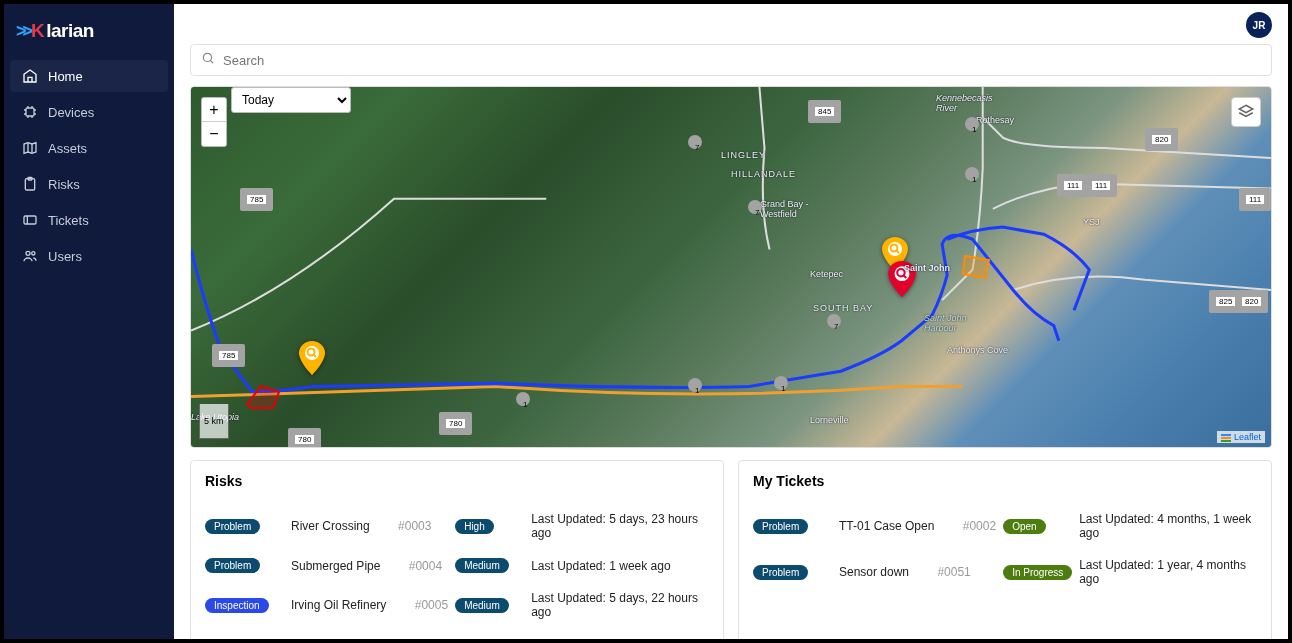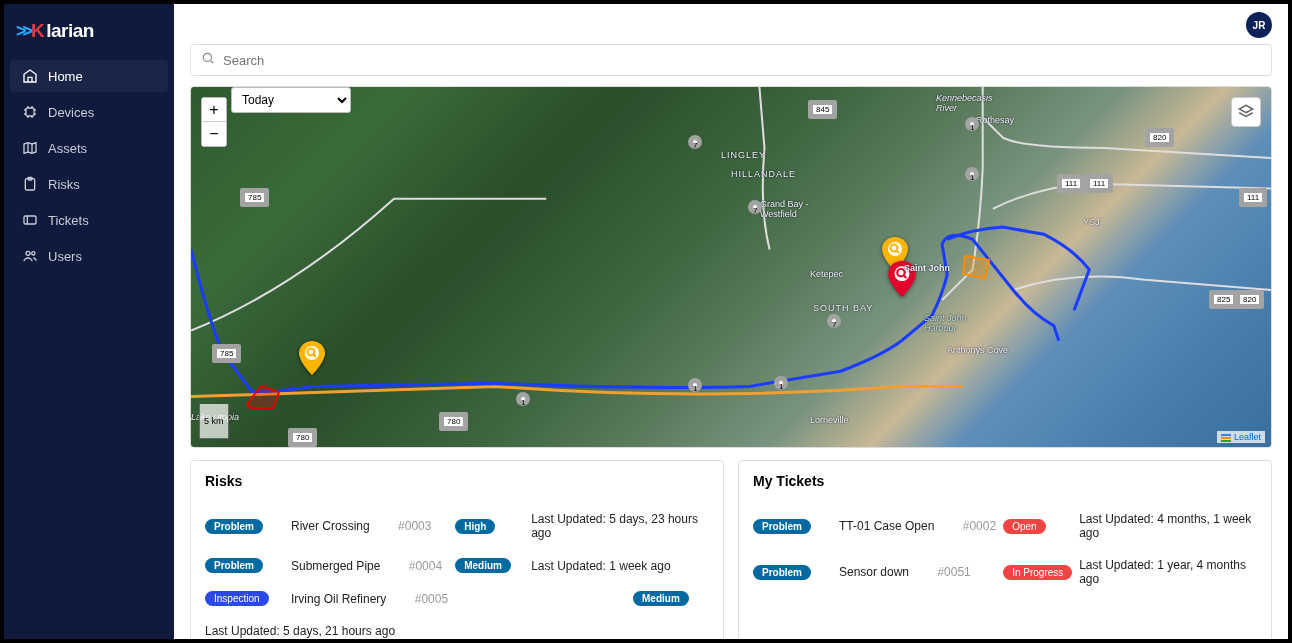--- a/index.html
+++ b/index.html
@@ -15,43 +15,43 @@
 .main { flex: 1; background: #fff; padding: 8px 16px 0 16px; position: relative; overflow: hidden; }
 .topline { display: flex; align-items: center; gap: 12px; margin-bottom: 10px; }
 .avatar { width: 26px; height: 26px; border-radius: 50%; background: #0a2259; color: #fff; font-size: 10px; font-weight: 600; display: flex; align-items: center; justify-content: center; margin-left: auto; }
 .searchbar { flex: 1; display: flex; align-items: center; border: 1px solid #e0e0e0; border-radius: 4px; padding: 6px 10px; gap: 8px; }
 .searchbar input { border: none; outline: none; font-size: 13px; flex: 1; }
 .map-wrap { position: relative; width: 100%; height: 362px; border: 1px solid #ddd; border-radius: 4px; overflow: hidden; }
 .map-bg { position: absolute; inset: 0; background: linear-gradient(135deg, #2e5a2e 0%, #3a6b3a 15%, #2a4d2a 30%, #3d6640 45%, #5a7a5c 55%, #7a9480 65%, #c8b896 72%, #5f8fb8 78%, #4a7fad 88%, #3a6e9c 100%); }
 .roads { position: absolute; inset: 0; }
 .pipeline { position: absolute; inset: 0; }
 .label { position: absolute; color: #eef; font-size: 9px; text-shadow: 0 0 2px #000; white-space: nowrap; }
-.shield { position: absolute; background: #fff; border: 5px solid #a3a3a3; border-radius: 2px; font-size: 8px; padding: 0 3px; color: #000; text-align: center; }
+.shield { position: absolute; background: #fff; border: 7px solid #a3a3a3; border-radius: 2px; font-size: 8px; padding: 0 3px; color: #000; text-align: center; }
 .shield.circle { border-radius: 50%; width: 14px; height: 14px; line-height: 12px; padding: 0; }
 .marker { position: absolute; width: 26px; height: 34px; }
 .marker svg { filter: drop-shadow(0 1px 2px rgba(0,0,0,.5)); }
 .zone { position: absolute; }
 .zoom-ctrl { position: absolute; top: 10px; left: 10px; display: flex; flex-direction: column; background: #fff; border: 1px solid #bbb; border-radius: 3px; overflow: hidden; z-index: 5; }
 .zoom-ctrl button { width: 24px; height: 24px; background: #fff; border: none; border-bottom: 1px solid #ccc; font-size: 16px; line-height: 1; cursor: pointer; }
 .zoom-ctrl button:last-child { border-bottom: none; }
 .time-select { position: absolute; top: 0; left: 40px; z-index: 5; }
 .time-select select { height: 26px; width: 120px; border: 1px solid #bbb; border-radius: 3px; padding: 0 6px; font-size: 12px; background: #fff; }
 .layers-btn { position: absolute; top: 10px; right: 10px; width: 30px; height: 30px; background: #fff; border: 1px solid #ccc; border-radius: 4px; display: flex; align-items: center; justify-content: center; z-index: 5; cursor: pointer; }
 .scale-bar { position: absolute; bottom: 8px; left: 8px; background: rgba(255,255,255,.7); font-size: 9px; padding: 12px 4px; border: 1px solid #666; border-top: none; z-index: 5; }
 .leaflet-attr { position: absolute; bottom: 4px; right: 6px; font-size: 9px; background: rgba(255,255,255,.75); padding: 1px 4px; z-index: 5; color: #0366d6; display: flex; align-items: flex-end; gap: 3px; }
 .cards { display: flex; gap: 14px; margin-top: 12px; }
 .card { border: 1px solid #e0e0e0; border-radius: 4px; padding: 12px 14px; flex: 1; }
 .card.risks { flex: 1; }
 .card.tickets { flex: 1; }
 .card h3 { font-size: 14px; font-weight: 600; margin-bottom: 14px; }
 .row { display: flex; align-items: center; padding: 9px 0; font-size: 12px; }
 .badge { display: inline-block; color: #fff; border-radius: 10px; font-size: 10px; padding: 2px 9px; text-align: center; font-weight: 500; }
-.badge.red { background: #0369a1; font-weight: bold; }
+.badge.red { background: #0c4a6e; }
 .badge.blue { background: #2b49e8; }
-.badge.green { background: #ef4444; }
+.badge.green { background: #4d7c0f; }
 .col-type { width: 86px; }
 .col-title { flex: 1.2; color: #222; }
 .col-title .muted { color: #999; margin-left: 25px; }
 .col-sev { width: 76px; }
 .col-upd { flex: 1.3; color: #222; }
 </style>
 </head>
 <body>
 
 <div class="frame">
@@ -259,20 +259,21 @@
             <div class="row">
               <div class="col-type"><span class="badge red">Problem</span></div>
               <div class="col-title">Submerged Pipe <span class="muted">#0004</span></div>
               <div class="col-sev"><span class="badge red">Medium</span></div>
               <div class="col-upd">Last Updated: 1 week ago</div>
             </div>
             <div class="row">
               <div class="col-type"><span class="badge blue">Inspection</span></div>
               <div class="col-title">Irving Oil Refinery <span class="muted">#0005</span></div>
               <div class="col-sev"><span class="badge red">Medium</span></div>
+              <div class="col-upd">Last Updated: 5 days, 22 hours ago</div>
             </div>
             <div class="row">
               <div class="col-upd">Last Updated: 5 days, 21 hours ago</div>
             </div>
           </div>
       </div>
       <div class="card tickets">
         <h3>My Tickets</h3>
         <div id="ticket-rows">
             <div class="row">

